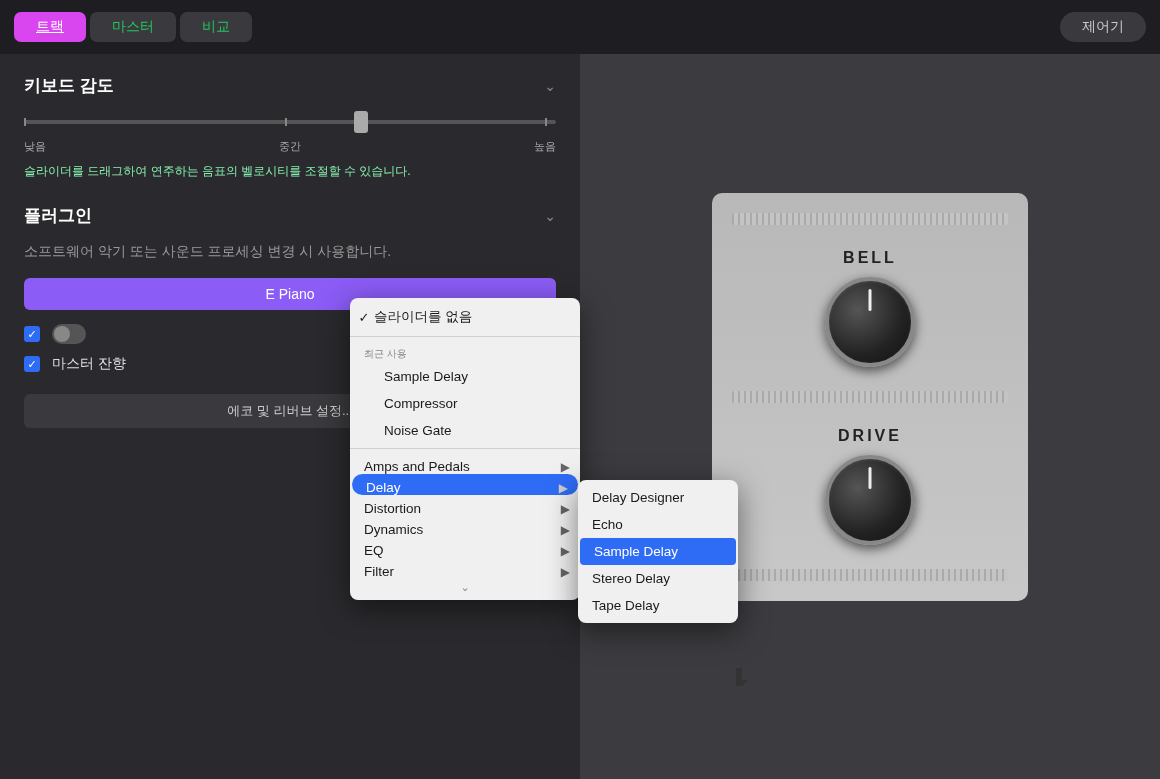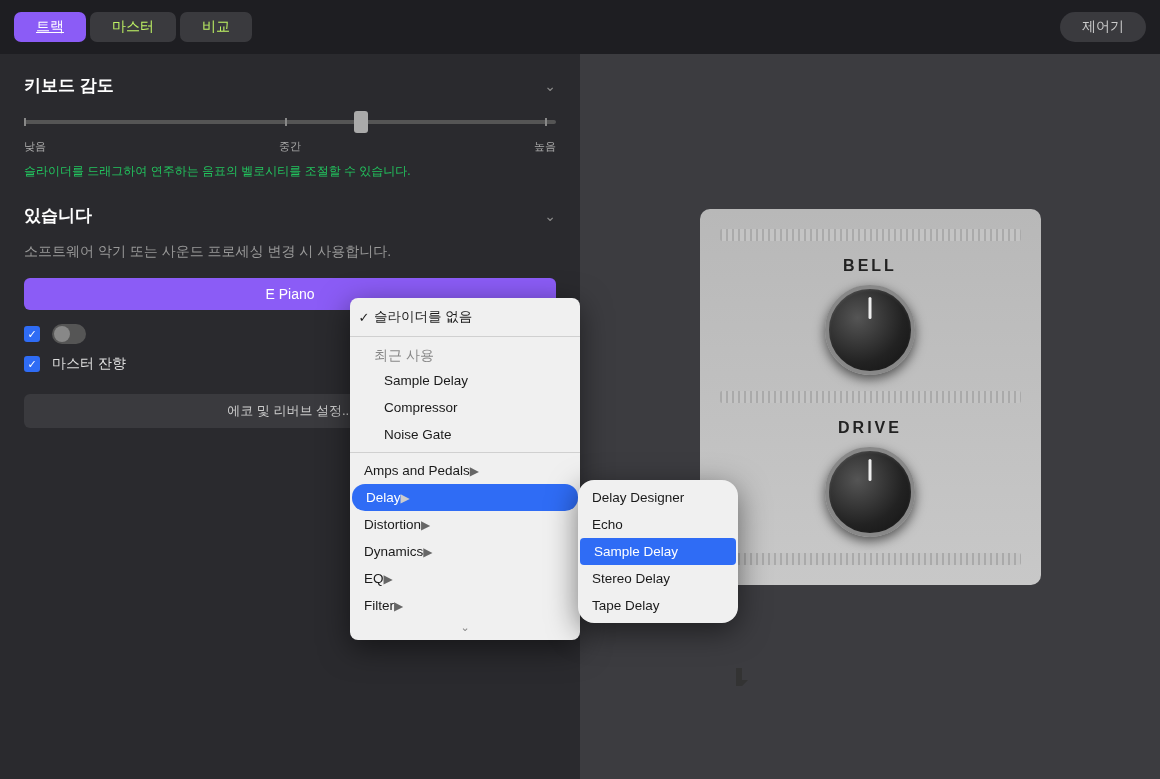--- a/index.html
+++ b/index.html
@@ -28,27 +28,27 @@
     }
     .tab-button {
       padding: 6px 22px;
       border-radius: 7px;
       border: none;
       cursor: pointer;
       font-size: 14px;
       font-weight: 500;
     }
     .tab-button.active {
-      background: #8b5cf6;
+      background: #d946ef;
       color: #fff;
       text-decoration: underline;
     }
     .tab-button.inactive {
       background: #3a3a3e;
-      color: #bef264;
+      color: #22c55e;
     }
     .control-button {
       padding: 6px 22px;
       border-radius: 15px;
       border: none;
       cursor: pointer;
       font-size: 14px;
       font-weight: 500;
       background: #3a3a3e;
       color: #ccc;
@@ -124,21 +124,21 @@
     }
     .slider-labels {
       display: flex;
       justify-content: space-between;
       font-size: 11px;
       color: #aaa;
       margin-bottom: 8px;
     }
     .slider-description {
       font-size: 12px;
-      color: #22c55e;
+      color: #86efac;
       line-height: 1.5;
     }
 
     
     .plugin-section {
       margin-top: 8px;
     }
     .plugin-select-btn {
       width: 100%;
       padding: 8px 12px;
@@ -238,51 +238,51 @@
     }
     .menu-item.checked {
       padding-left: 4px;
     }
     .menu-check {
       width: 20px;
       font-size: 13px;
       text-align: center;
     }
     .menu-section-label {
-      padding: 6px 14px 2px 24px;
-      font-size: 14px;
+      padding: 6px 14px 2px 14px;
+      font-size: 10px;
       color: #888;
       font-weight: 400;
     }
     .menu-separator {
       height: 1px;
       background: #d0d0d0;
       margin: 4px 0;
     }
     .menu-item-with-arrow {
       display: flex;
       align-items: center;
-      justify-content: flex-start;
-      padding: 6px 10px 6px 14px;
+      justify-content: space-between;
+      padding: 6px 10px 0 14px;
       font-size: 13.5px;
       cursor: pointer;
     }
     .menu-arrow {
       font-size: 12px;
       color: #666;
     }
 
     
     .submenu {
       position: absolute;
       top: 480px;
       left: 578px;
       width: 160px;
       background: #f0f0f0;
-      border-radius: 16px;
+      border-radius: 8px;
       box-shadow: 0 8px 30px rgba(0,0,0,0.5);
       z-index: 101;
       padding: 4px 0;
       color: #1a1a1a;
     }
     .submenu-item {
       display: flex;
       align-items: center;
       padding: 6px 14px;
       font-size: 13.5px;
@@ -299,28 +299,28 @@
     .right-panel {
       flex: 1;
       background: #3c3c40;
       display: flex;
       align-items: center;
       justify-content: center;
       position: relative;
       overflow: hidden;
     }
     .amp-unit {
-      width: 341px;
+      width: 316px;
       background: linear-gradient(180deg, #b8b8b8 0%, #c8c8c8 100%);
       border-radius: 10px;
       padding: 20px;
       display: flex;
       flex-direction: column;
       align-items: center;
-      gap: 16px;
+      gap: 24px;
       position: relative;
       top: -20px;
     }
     .amp-section {
       width: 100%;
       display: flex;
       flex-direction: column;
       align-items: center;
       gap: 10px;
     }
@@ -401,21 +401,21 @@
         <span>낮음</span>
         <span>중간</span>
         <span>높음</span>
       </div>
       <div class="slider-description">슬라이더를 드래그하여 연주하는 음표의 벨로시티를 조절할 수 있습니다.</div>
     </div>
 
     
     <div class="plugin-section">
       <div class="section-header">
-        <span class="section-title">있습니다</span>
+        <span class="section-title">플러그인</span>
         <span class="chevron-icon">⌄</span>
       </div>
       <div class="plugin-description">소프트웨어 악기 또는 사운드 프로세싱 변경 시 사용합니다.</div>
       <button class="plugin-select-btn">E Piano</button>
     </div>
 
     
     <div class="toggle-row">
       <div class="toggle-checkbox"></div>
       <div class="toggle-switch"></div>

